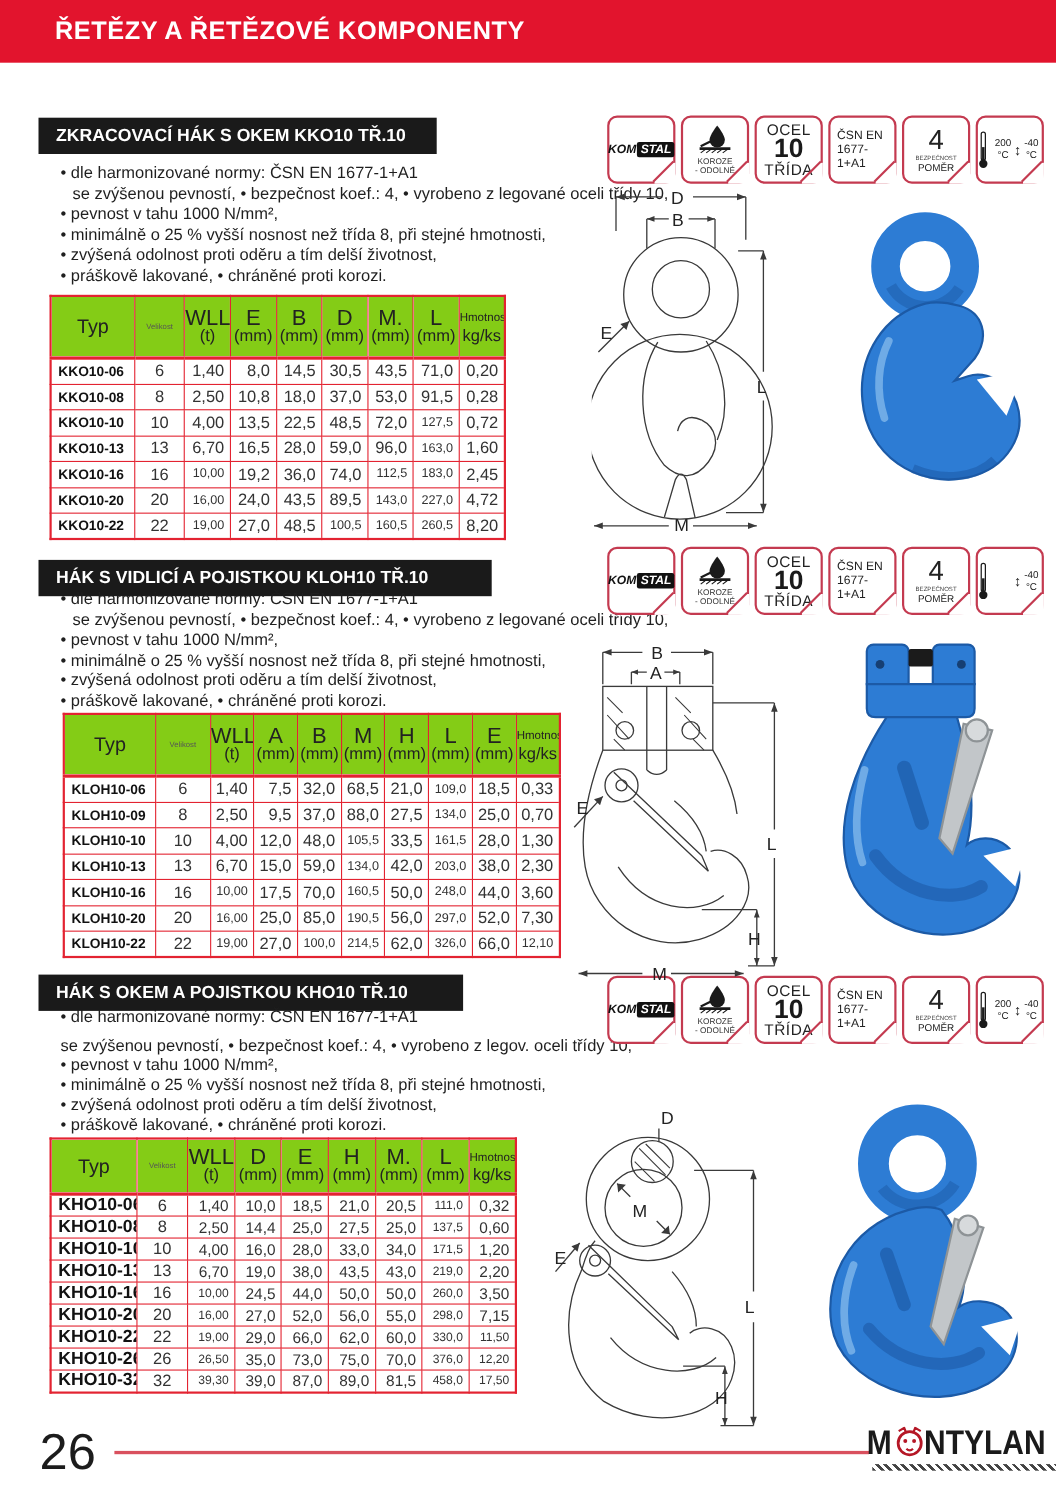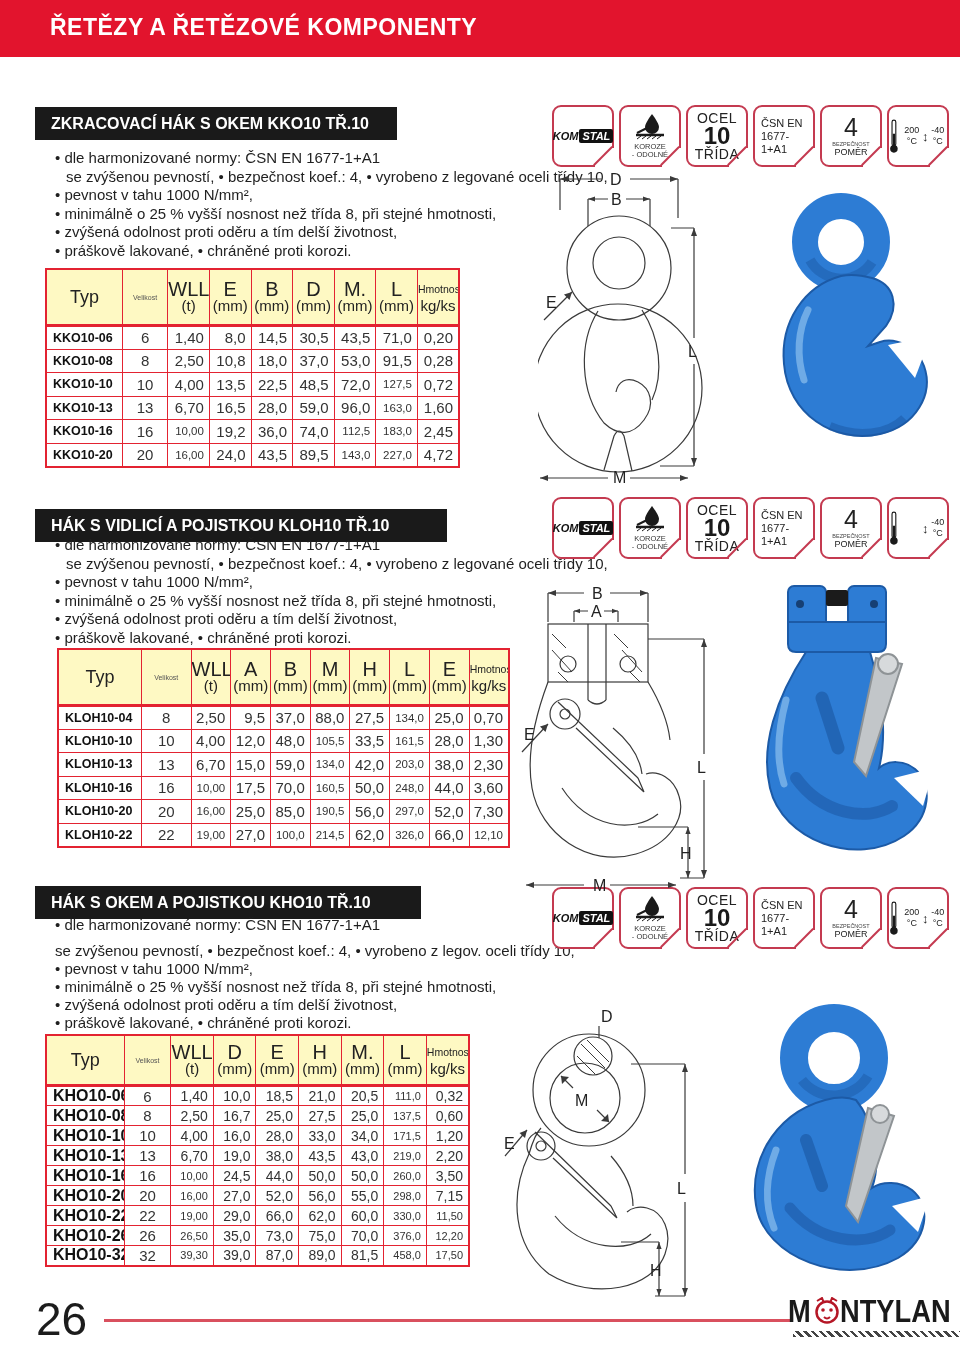--- a/index.html
+++ b/index.html
@@ -47,21 +47,21 @@
   .temp-col{display:flex;flex-direction:row;align-items:center;line-height:11px;}
   .temp-hi,.temp-lo{font-size:9px;color:#222;}
   .temp-ar{font-size:13px;color:#222;line-height:13px;}
   
   .ptable-wrap{position:absolute;}
   .tw1{left:45px;top:268px;width:415px;}
   .tw2{left:57px;top:648px;width:453px;}
   .tw3{left:45px;top:1034px;width:425px;}
   table.ptable{border-collapse:collapse;table-layout:fixed;width:100%;border:2px solid #e32331;}
   .ptable th,.ptable td{border:1.5px solid #e32331;padding:0;overflow:hidden;white-space:nowrap;}
-  .ptable thead th{background:#fef9c3;height:54px;border-bottom:3px solid #e32331;vertical-align:middle;}
+  .ptable thead th{background:#84cc16;height:54px;border-bottom:3px solid #e32331;vertical-align:middle;}
   .tw3 .ptable thead th{height:48px;}
   .ptable col.c0{width:18.5%;}
   .ptable col.c1{width:11%;}
   .h-top{font-size:20px;font-weight:normal;color:#222;line-height:17px;text-align:center;}
   .h-bot{font-size:15px;font-weight:normal;color:#222;line-height:16px;text-align:center;}
   th.col-typ .h-top{font-size:18px;}
   th.col-vel .h-top{font-size:7px;color:#555;}
   th.col-hm .h-top{font-size:10.5px;}
   .ptable tbody tr{height:23.5px;}
   .tw3 .ptable tbody tr{height:20px;}
@@ -411,20 +411,31 @@
             <td class="typ">KKO10-20</td>
             <td class="vel">20</td>
             <td class="num sm">16,00</td>
             <td class="num">24,0</td>
             <td class="num">43,5</td>
             <td class="num">89,5</td>
             <td class="num sm">143,0</td>
             <td class="num sm">227,0</td>
             <td class="num">4,72</td>
           </tr>
+          <tr>
+            <td class="typ">KKO10-22</td>
+            <td class="vel">22</td>
+            <td class="num sm">19,00</td>
+            <td class="num">27,0</td>
+            <td class="num">48,5</td>
+            <td class="num sm">100,5</td>
+            <td class="num sm">160,5</td>
+            <td class="num sm">260,5</td>
+            <td class="num">8,20</td>
+          </tr>
         </tbody>
       </table>
   </div>
   <div class="ptable-wrap tw2">
     <table class="ptable">
         <colgroup>
           <col class="c0">
           <col class="c1">
           <col class="c2">
           <col class="c3">
@@ -472,21 +483,33 @@
               <div class="h-bot">(mm)</div>
             </th>
             <th class="col-hm">
               <div class="h-top">Hmotnost</div>
               <div class="h-bot">kg/ks</div>
             </th>
           </tr>
         </thead>
         <tbody>
           <tr>
-            <td class="typ">KLOH10-04</td>
+            <td class="typ">KLOH10-06</td>
+            <td class="vel">6</td>
+            <td class="num">1,40</td>
+            <td class="num">7,5</td>
+            <td class="num">32,0</td>
+            <td class="num">68,5</td>
+            <td class="num">21,0</td>
+            <td class="num sm">109,0</td>
+            <td class="num">18,5</td>
+            <td class="num">0,33</td>
+          </tr>
+          <tr>
+            <td class="typ">KLOH10-09</td>
             <td class="vel">8</td>
             <td class="num">2,50</td>
             <td class="num">9,5</td>
             <td class="num">37,0</td>
             <td class="num">88,0</td>
             <td class="num">27,5</td>
             <td class="num sm">134,0</td>
             <td class="num">25,0</td>
             <td class="num">0,70</td>
           </tr>
@@ -613,21 +636,21 @@
             <td class="num">18,5</td>
             <td class="num">21,0</td>
             <td class="num">20,5</td>
             <td class="num sm">111,0</td>
             <td class="num">0,32</td>
           </tr>
           <tr>
             <td class="typ">KHO10-08</td>
             <td class="vel">8</td>
             <td class="num">2,50</td>
-            <td class="num">16,7</td>
+            <td class="num">14,4</td>
             <td class="num">25,0</td>
             <td class="num">27,5</td>
             <td class="num">25,0</td>
             <td class="num sm">137,5</td>
             <td class="num">0,60</td>
           </tr>
           <tr>
             <td class="typ">KHO10-10</td>
             <td class="vel">10</td>
             <td class="num">4,00</td>

